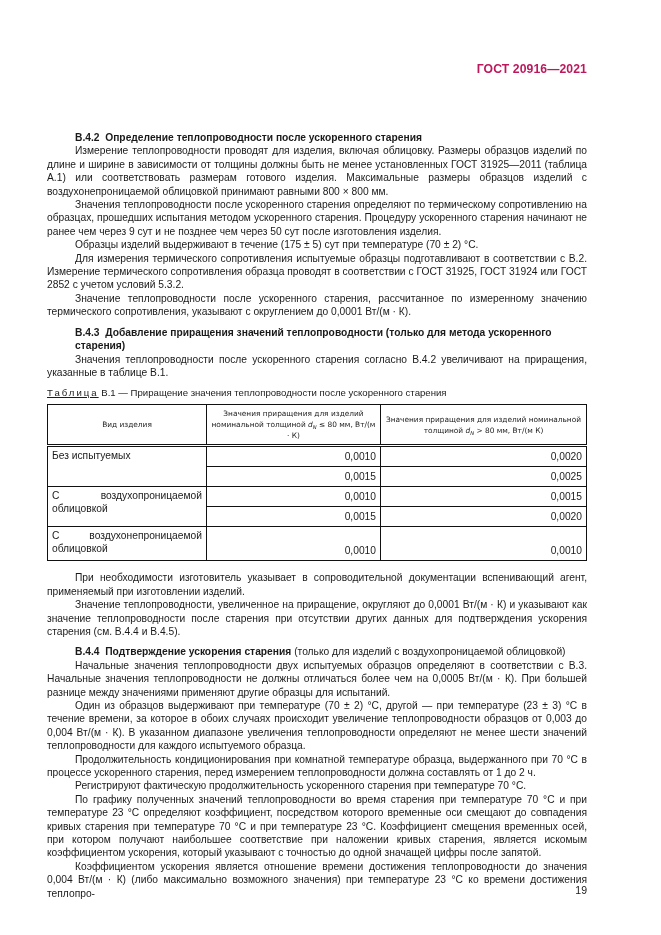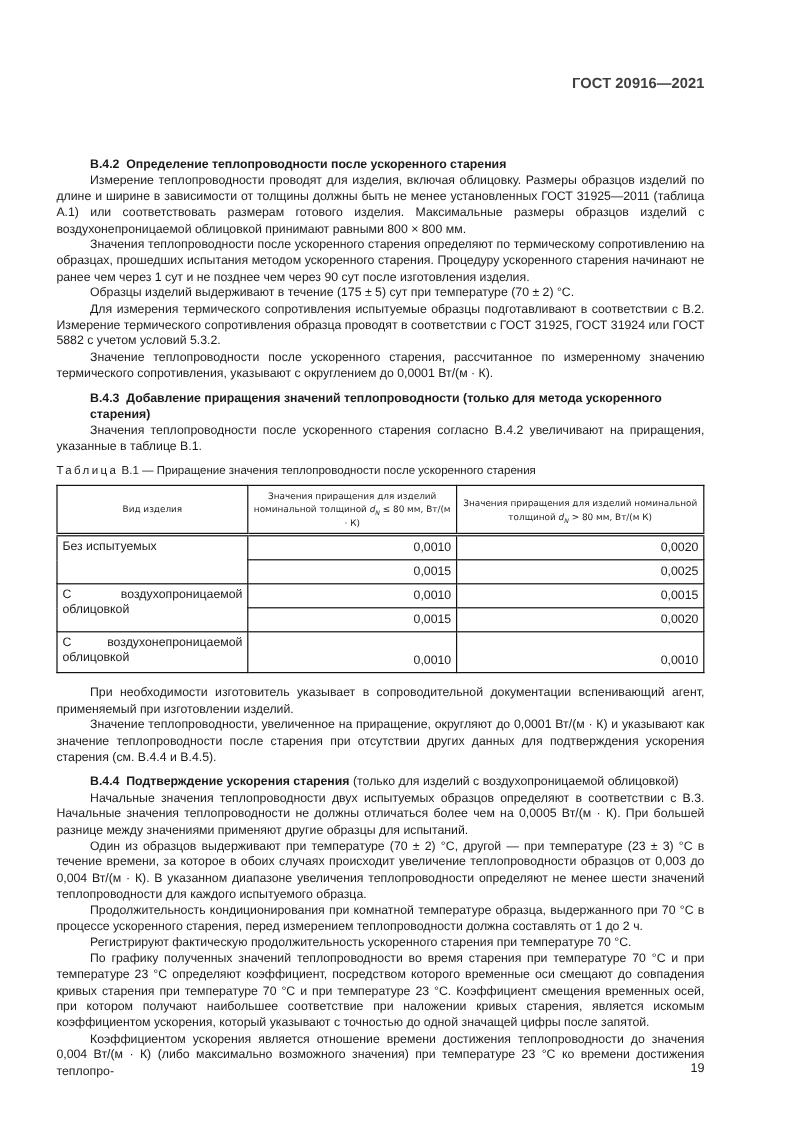--- a/index.html
+++ b/index.html
@@ -1,25 +1,25 @@
 <!DOCTYPE html>
 <html><head>
 <meta charset="utf-8">
 <style>
   html, body { margin:0; padding:0; background:#ffffff; }
   body { width:661px; height:935px; position:relative; overflow:hidden;
          font-family:"Liberation Sans", sans-serif; color:#1a1a1a; }
   .page { position:absolute; left:47px; top:0; width:540px; }
-  .hdr { position:absolute; right:0; top:62px; font-weight:bold; font-size:12.2px; letter-spacing:0.1px; color:#404040; }
+  .hdr { position:absolute; right:0; top:62px; font-weight:bold; font-size:12.2px; letter-spacing:0.1px; color:#be185d; }
   .p { font-size:10.25px; line-height:13.4px; text-align:justify; margin:0; text-indent:28px; }
   .h { font-size:10.25px; line-height:13.4px; margin:0; text-indent:28px; }
   .h b { font-weight:bold; }
   .gap { height:7px; }
   .cap { font-size:9.6px; line-height:13px; margin:0; }
-  .cap .sp { letter-spacing:2px; }
+  .cap .sp { letter-spacing:2px;text-decoration:underline; }
   table { border-collapse:collapse; width:540px; margin-top:5px; font-size:10.25px; }
   td, th { border:1px solid #111; padding:0 4px; }
   th { font-family:"DejaVu Sans", sans-serif; font-weight:normal; font-size:7.4px; line-height:11px; text-align:center; height:39px; color:#222; }
   thead tr th { border-bottom:3px double #111; }
   td { height:19px; line-height:12.5px; }
   td.c { text-align:right; vertical-align:middle; }
   td.l { vertical-align:top; padding-top:3px; text-align:justify; }
   td.bot { vertical-align:bottom; padding-bottom:3px; }
   sub, sup { font-size:70%; line-height:0; }
   i { font-style:italic; }
@@ -28,23 +28,23 @@
 </head>
 <body>
 
 <div class="page">
   <div class="hdr">ГОСТ 20916—2021</div>
 
   <div style="position:absolute; top:91px; left:0; width:540px;margin-top:40px;">
 
     <p class="h"><b><span>В.4.2</span>&nbsp; <span>Определение теплопроводности после ускоренного старения</span></b></p>
     <p class="p">Измерение теплопроводности проводят для изделия, включая облицовку. Размеры образцов изделий по длине и ширине в зависимости от толщины должны быть не менее установленных ГОСТ 31925—2011 (таблица А.1) или соответствовать размерам готового изделия. Максимальные размеры образцов изделий с воздухонепроницаемой облицовкой принимают равными 800 × 800 мм.</p>
-    <p class="p">Значения теплопроводности после ускоренного старения определяют по термическому сопротивлению на образцах, прошедших испытания методом ускоренного старения. Процедуру ускоренного старения начинают не ранее чем через 1 сут и не позднее чем через 90 сут после изготовления изделия.</p>
+    <p class="p">Значения теплопроводности после ускоренного старения определяют по термическому сопротивлению на образцах, прошедших испытания методом ускоренного старения. Процедуру ускоренного старения начинают не ранее чем через 9 сут и не позднее чем через 50 сут после изготовления изделия.</p>
     <p class="p">Образцы изделий выдерживают в течение (175 ± 5) сут при температуре (70 ± 2) °С.</p>
-    <p class="p">Для измерения термического сопротивления испытуемые образцы подготавливают в соответствии с В.2. Измерение термического сопротивления образца проводят в соответствии с ГОСТ 31925, ГОСТ 31924 или ГОСТ 5882 с учетом условий 5.3.2.</p>
+    <p class="p">Для измерения термического сопротивления испытуемые образцы подготавливают в соответствии с В.2. Измерение термического сопротивления образца проводят в соответствии с ГОСТ 31925, ГОСТ 31924 или ГОСТ 2852 с учетом условий 5.3.2.</p>
     <p class="p">Значение теплопроводности после ускоренного старения, рассчитанное по измеренному значению термического сопротивления, указывают с округлением до 0,0001 Вт/(м · К).</p>
 
     <div class="gap"></div>
     <p class="h" style="text-indent:0; padding-left:28px; text-indent:0;"><b><span>В.4.3</span>&nbsp; <span>Добавление приращения значений теплопроводности (только для метода ускоренного старения)</span></b></p>
     <p class="p">Значения теплопроводности после ускоренного старения согласно В.4.2 увеличивают на приращения, указанные в таблице В.1.</p>
 
     <div style="height:7px;"></div>
     <p class="cap"><span class="sp">Таблица</span><span> В.1 — Приращение значения теплопроводности после ускоренного старения</span></p>
 
     <table>

